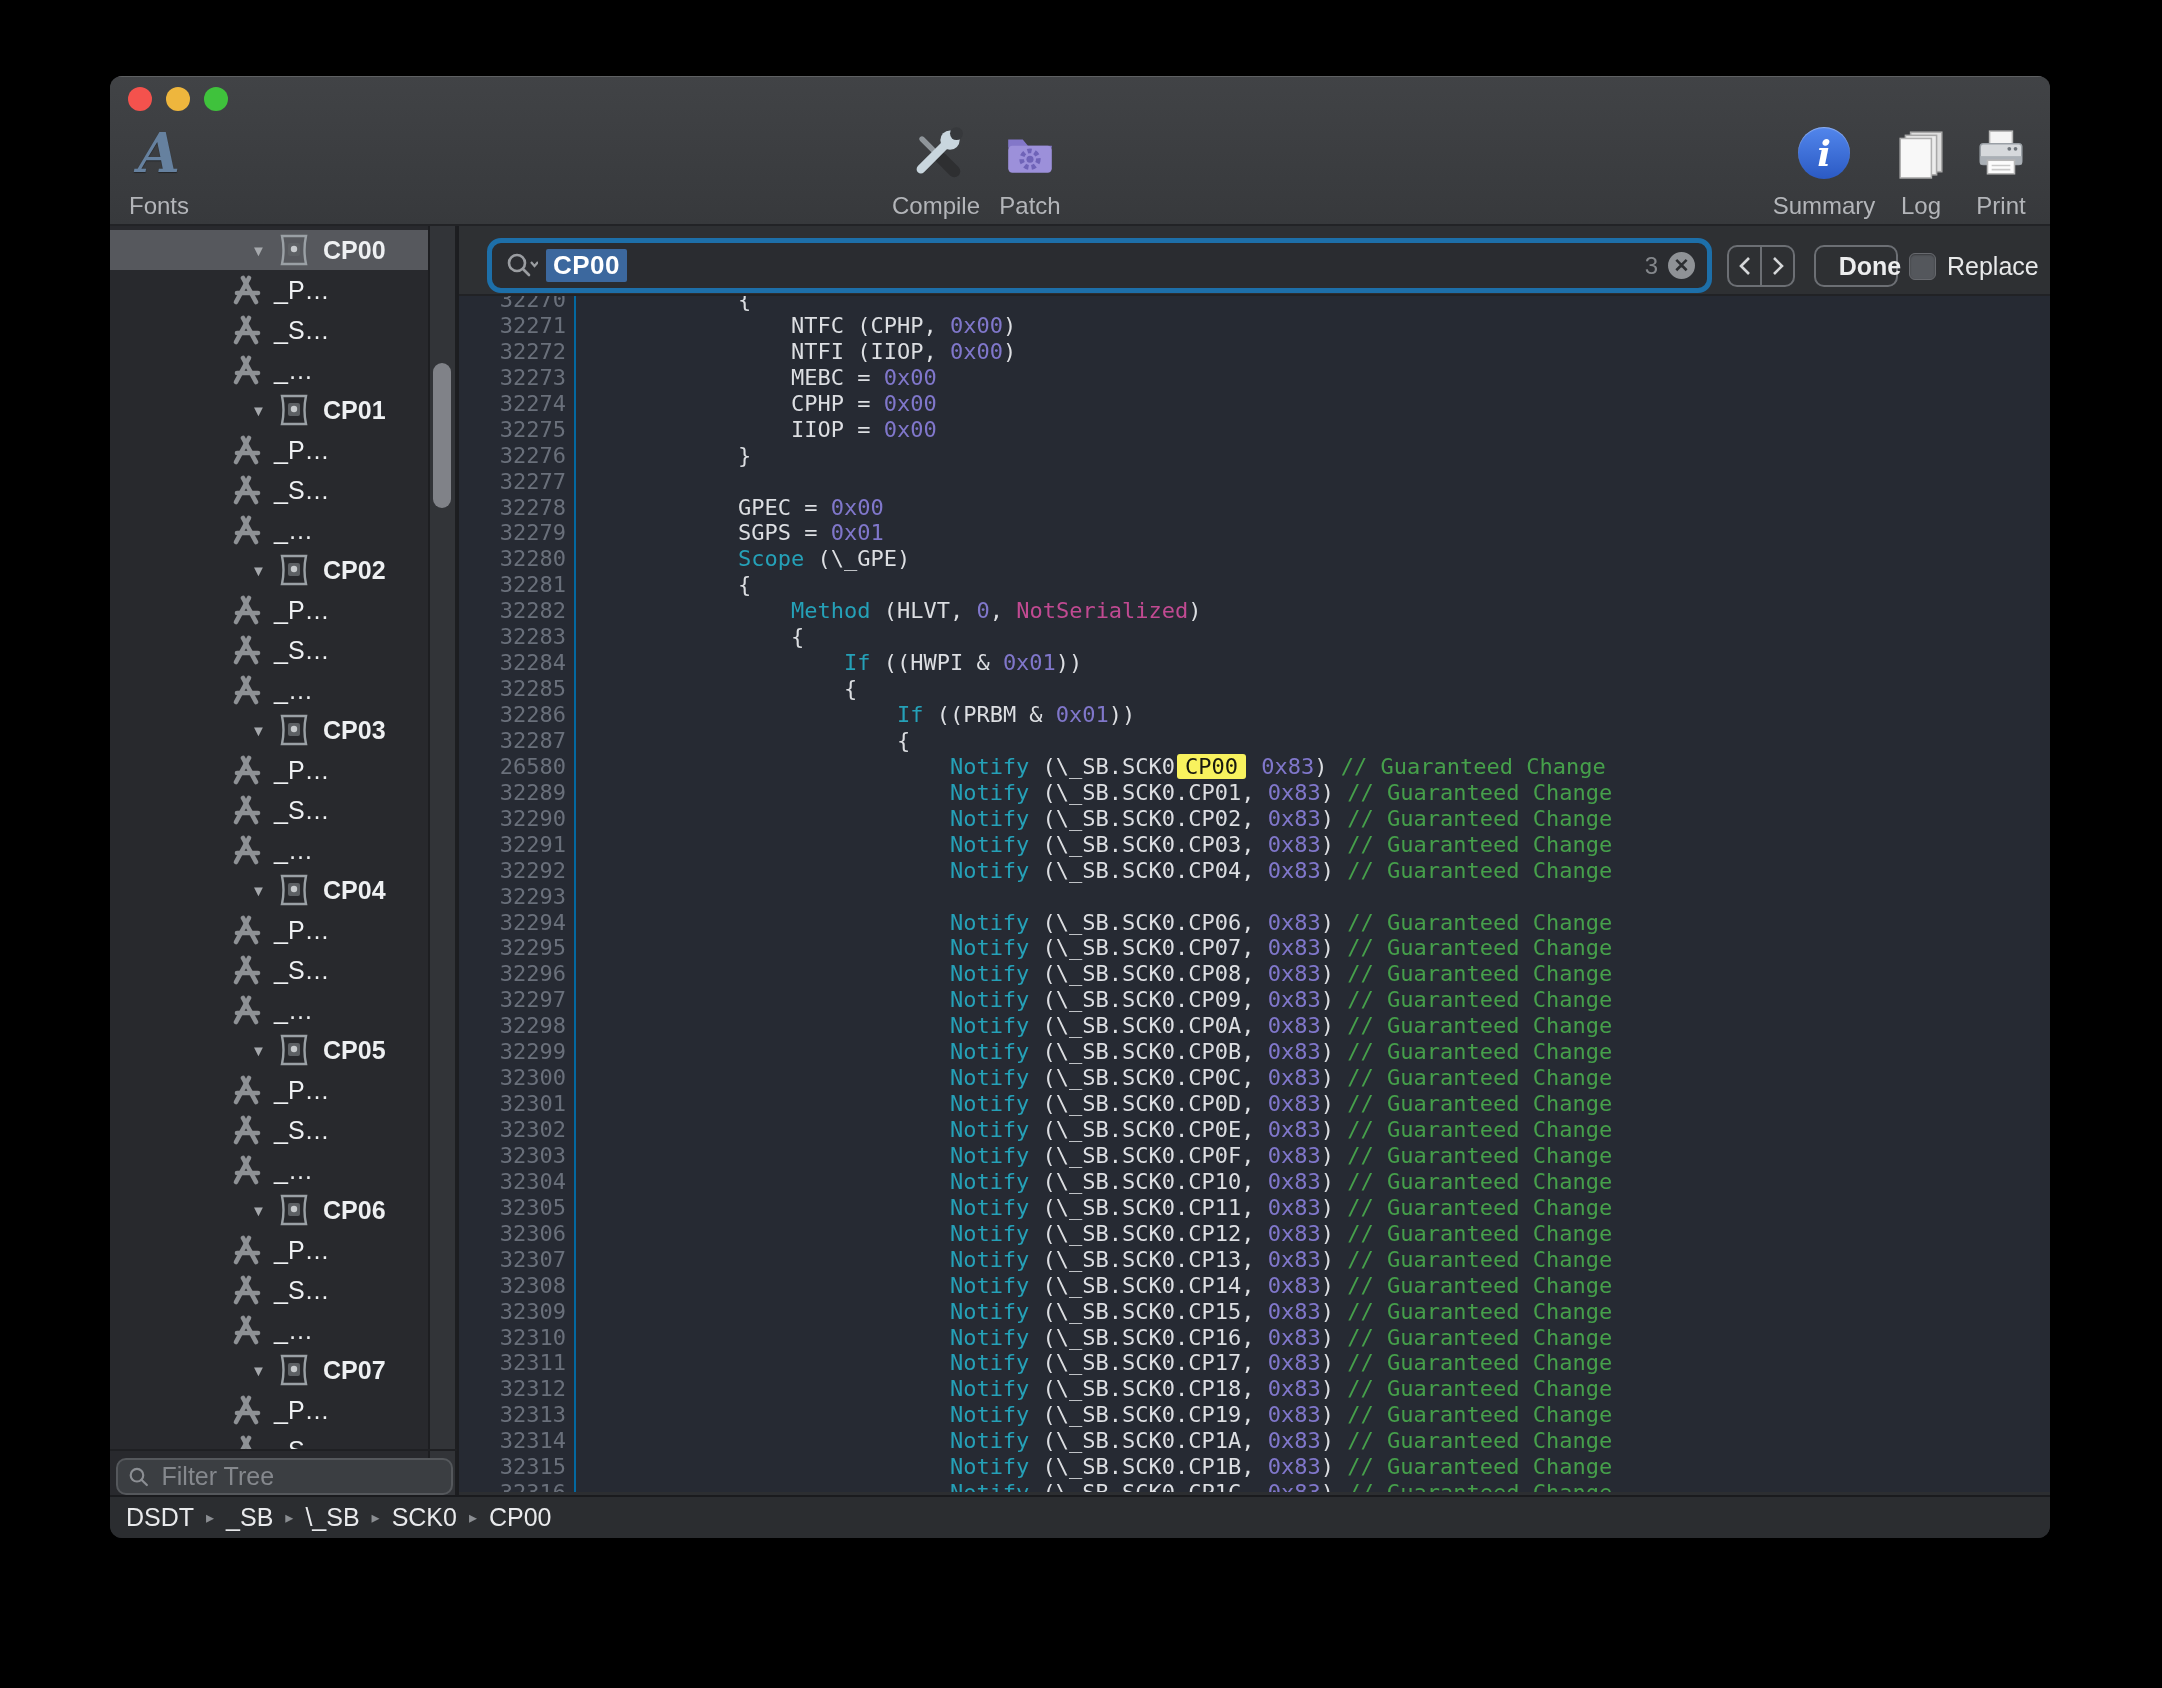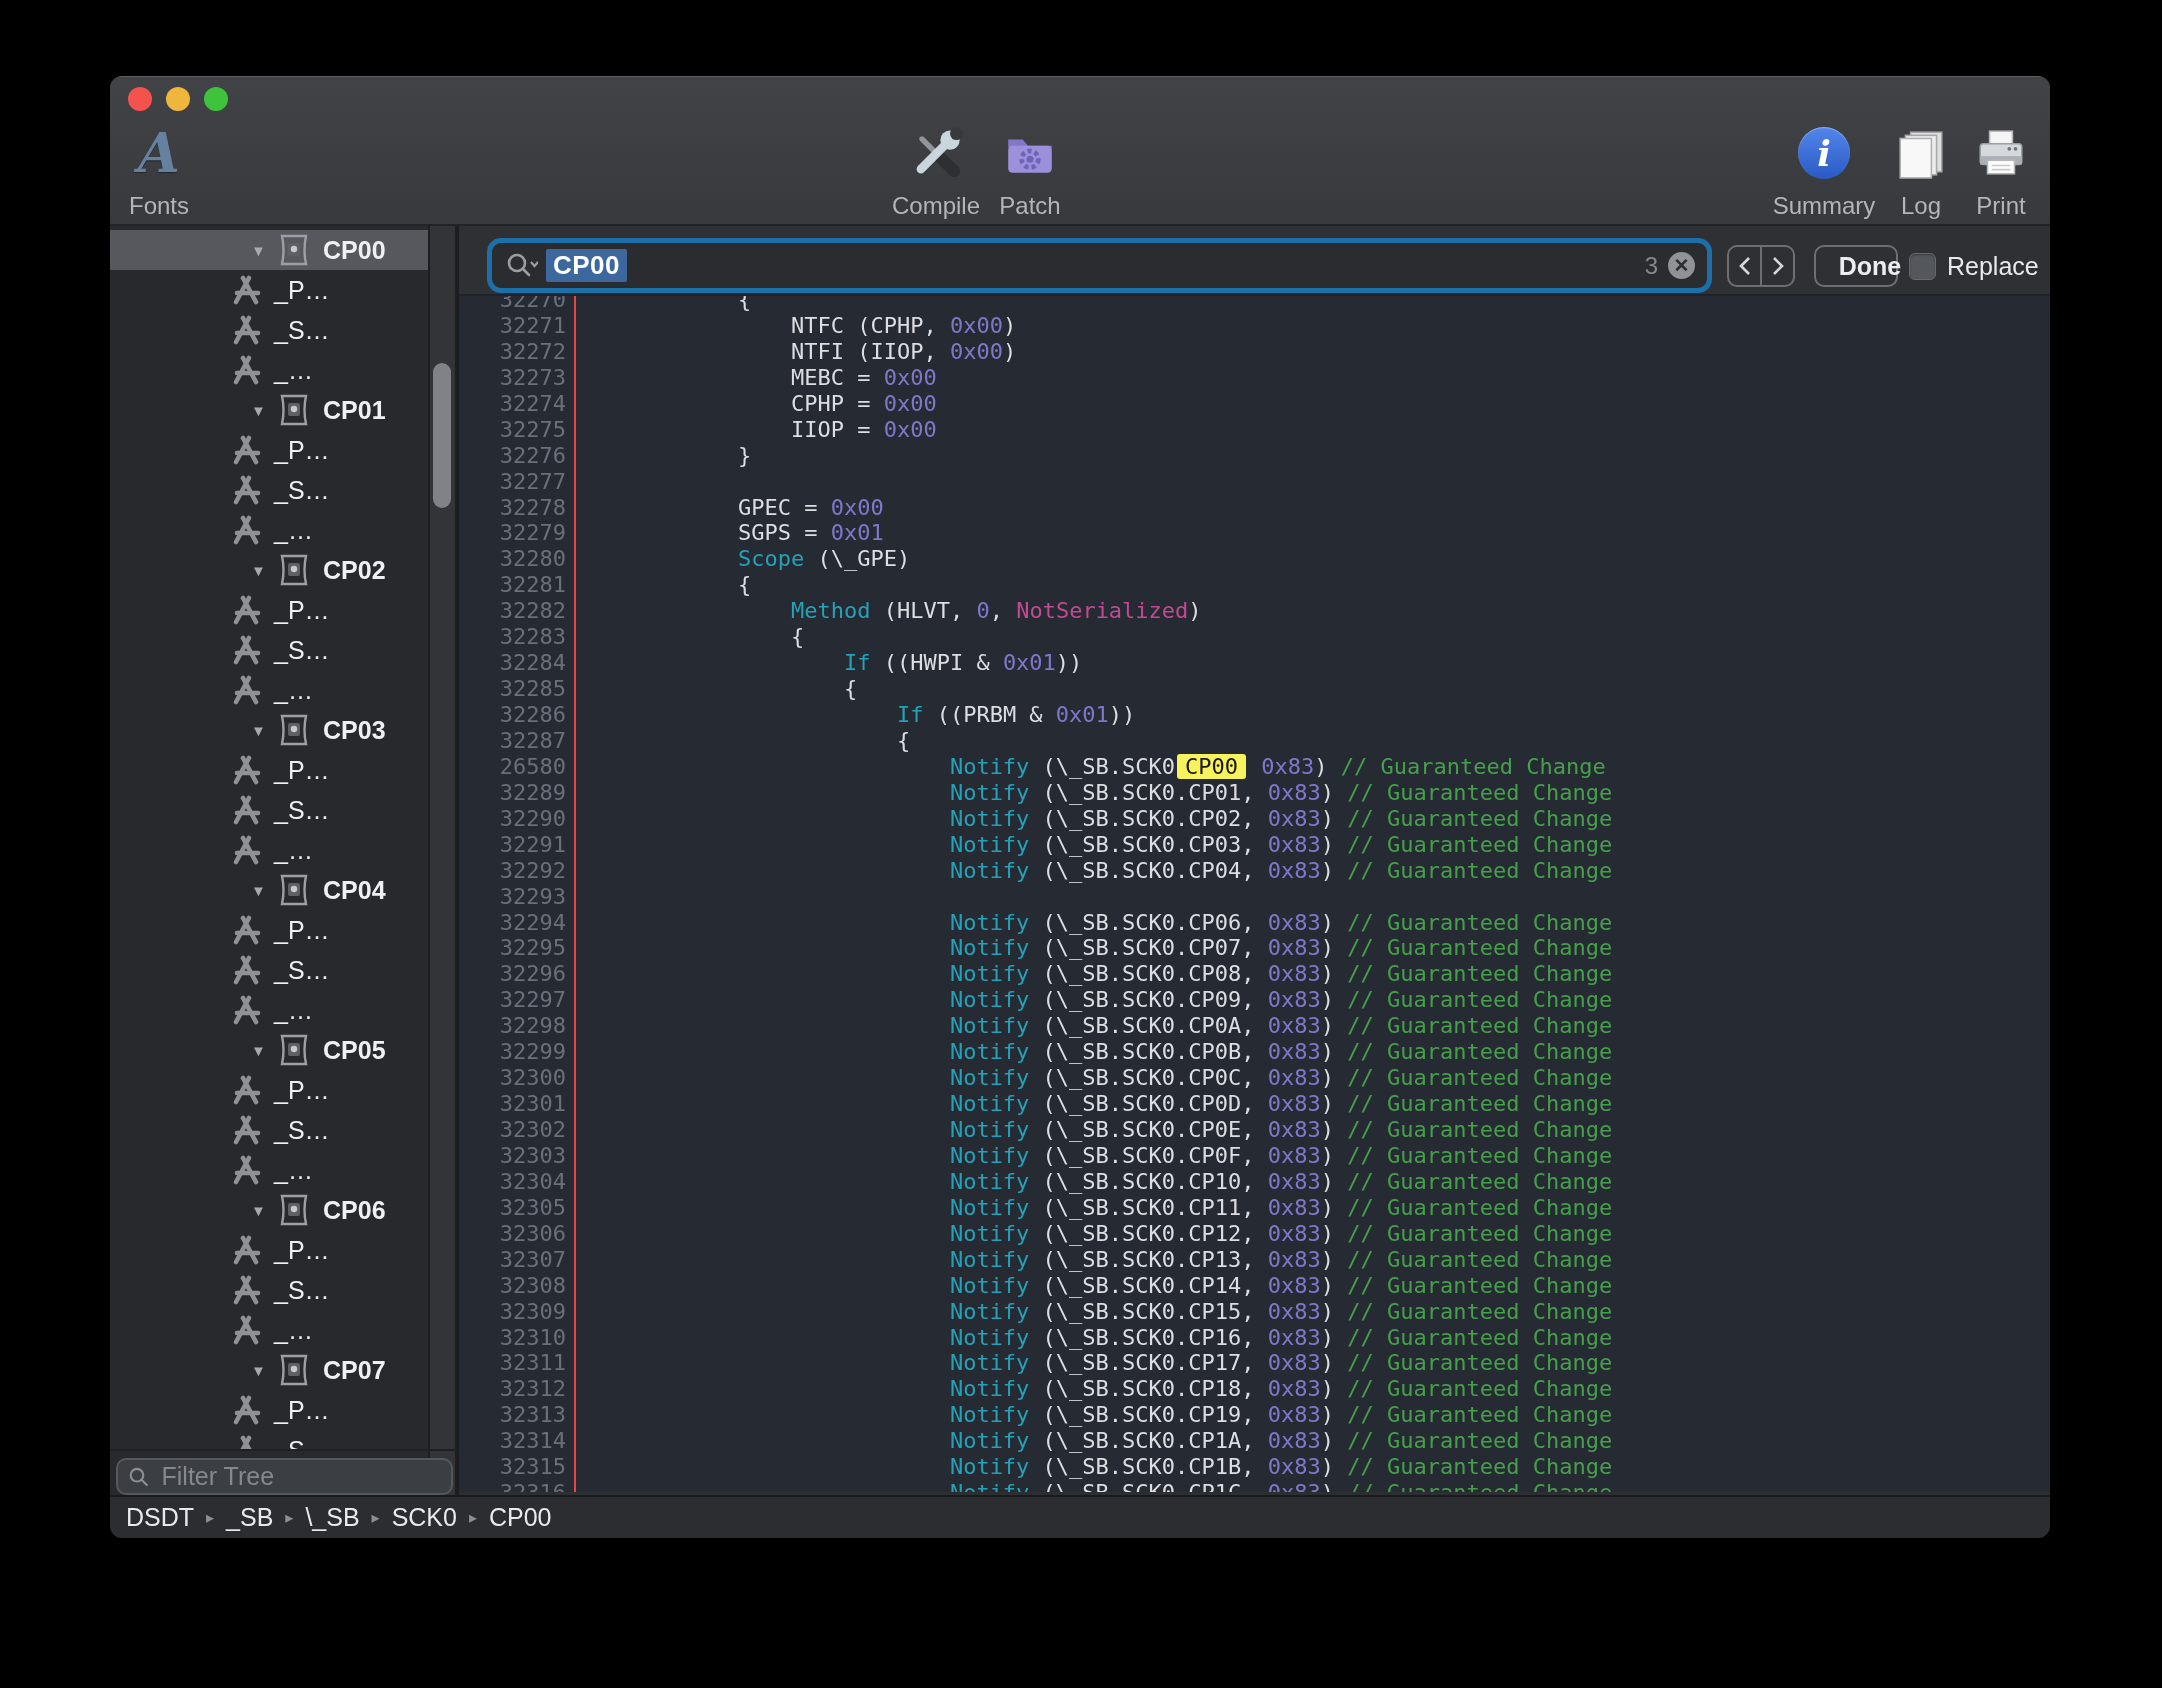--- a/index.html
+++ b/index.html
@@ -64,21 +64,21 @@
   .trow.parent .lbl{font-weight:600;}
   .filter-field{position:absolute;left:6px;top:1382px;width:337px;height:37px;background:#3b3e42;
     border:2px solid #55585c;border-radius:10px;display:flex;align-items:center;padding:0 10px;z-index:5;}
   .filter-field input{background:transparent;border:none;outline:none;color:#c9cccf;font-size:25px;
     width:100%;margin-left:10px;font-family:"Liberation Sans",sans-serif;}
   .filter-field input::placeholder{color:#85888d;}
   
   .editor{position:absolute;left:349px;top:220px;width:1591px;height:1196px;background:#262a33;overflow:hidden;}
   .codestack{margin-top:-9px;font-family:"DejaVu Sans Mono", monospace;font-size:22px;line-height:25.95px;}
   .cline{display:flex;height:25.95px;}
-  .ln{flex:none;width:117px;text-align:right;padding-right:8px;color:#6a707b;border-right:2px solid #ef4444;}
+  .ln{flex:none;width:117px;text-align:right;padding-right:8px;color:#6a707b;border-right:2px solid #0369a1;}
   .ct{white-space:pre;padding-left:56px;}
   .tk-p{color:#dcdee2;} .tk-k{color:#25a1b8;} .tk-n{color:#8077cb;}
   .tk-m{color:#c14a92;} .tk-c{color:#46a04b;}
   .tk-h{background:#f8f25e;color:#17180f;border-radius:3px;padding:0 8px;margin:0 2px;}
   
   .crumbbar{position:absolute;left:0;top:1419px;width:100%;height:43px;background:#2b2d30;
     border-top:2px solid #1a1b1e;display:flex;align-items:center;padding-left:16px;border-radius:0 0 12px 12px;}
   .crumb{color:#e9eaec;font-size:25px;}
   .crumb-sep{color:#8b8e92;font-size:16px;margin:0 12px;}
 </style>

